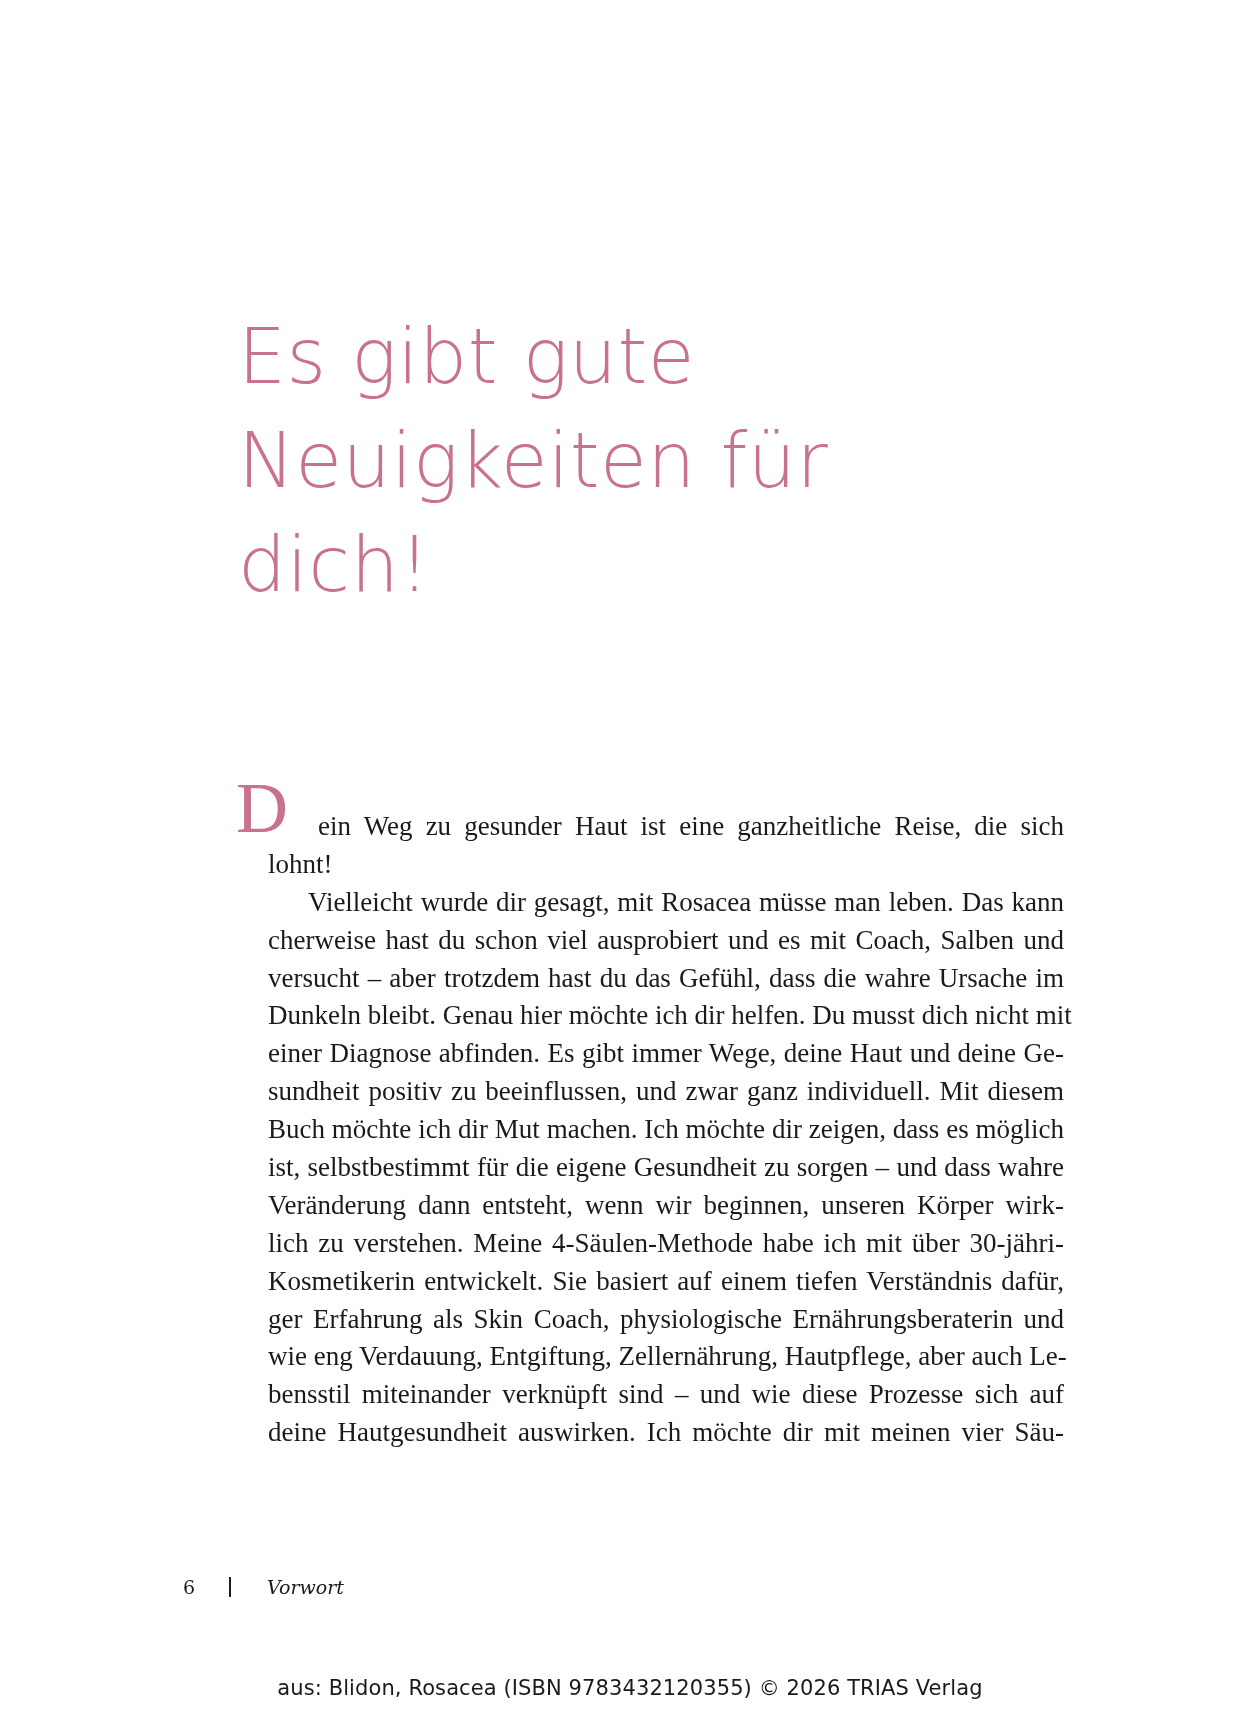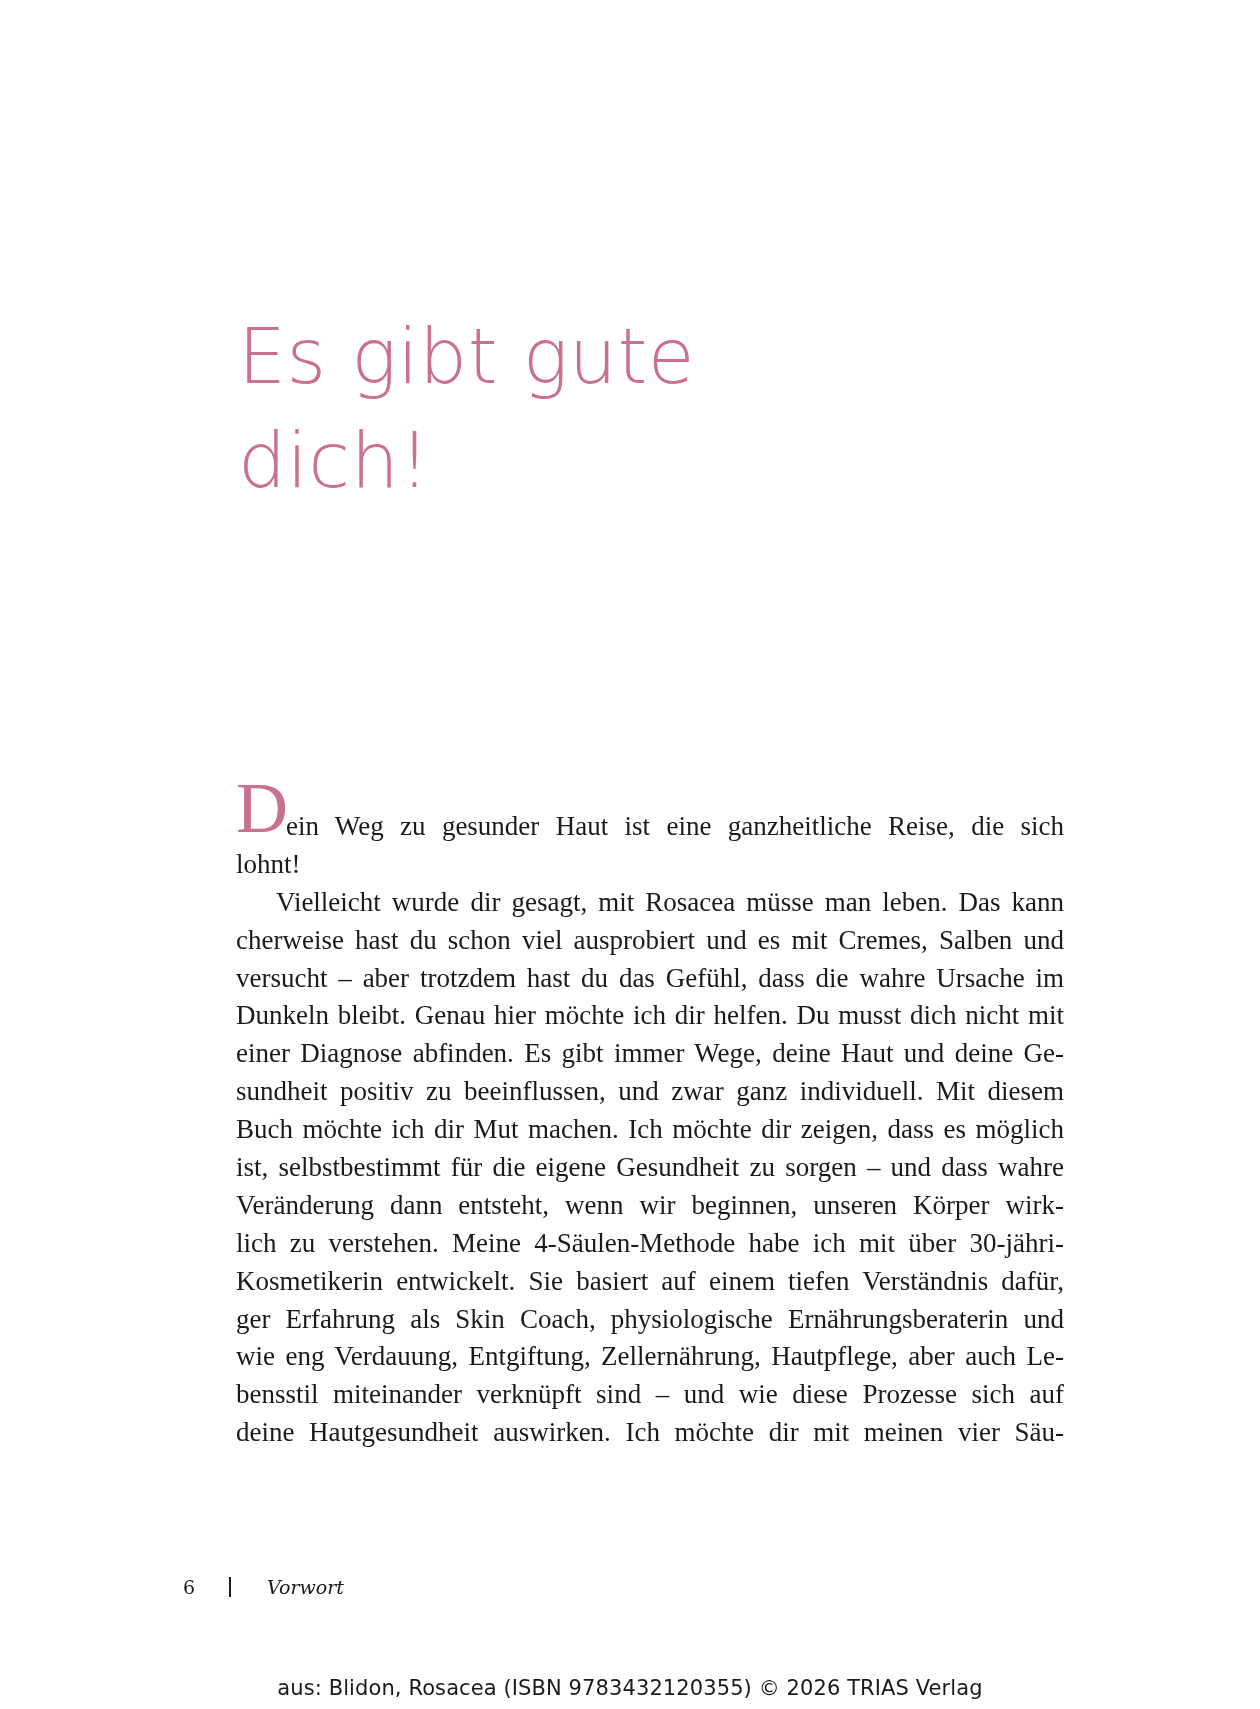--- a/index.html
+++ b/index.html
@@ -44,20 +44,21 @@
       font-size: 27px;
       line-height: 37.9px;
       color: #1a1a1a;
     }
     .body-text .ln {
       display: block;
       white-space: nowrap;
       text-align: justify;
       text-align-last: justify;
       height: 37.9px;
+      margin-left: 32px;
     }
     .body-text .ln.last-short { text-align-last: left; }
     .body-text .ln.indent { padding-left: 40px; font-family: Liberation Serif, serif; }
     .drop-cap {
       position: absolute;
       left: 236px;
       top: 778px;
       font-family: "Liberation Serif", serif;
       font-size: 72px;
       line-height: 60px;
@@ -97,30 +98,31 @@
       letter-spacing: 0.1px;
     }
   </style>
 </head>
 <body>
 
 <div class="page">
 
   <h1 class="chapter-title">
     <span class="line">Es gibt gute</span>
+    <span class="line">Neuigkeiten für</span>
     <span class="line">dich!</span>
   </h1>
 
   <span class="drop-cap">D</span>
 
   <div class="body-text">
     <span class="ln first-line">ein Weg zu gesunder Haut ist eine ganzheitliche Reise, die sich</span>
     <span class="ln last-short">lohnt!</span>
     <span class="ln indent">Vielleicht wurde dir gesagt, mit Rosacea müsse man leben. Das kann</span>
-    <span class="ln">cherweise hast du schon viel ausprobiert und es mit Cremes, Salben und</span>
+    <span class="ln">cherweise hast du schon viel ausprobiert und es mit Coach, Salben und</span>
     <span class="ln">versucht – aber trotzdem hast du das Gefühl, dass die wahre Ursache im</span>
     <span class="ln">Dunkeln bleibt. Genau hier möchte ich dir helfen. Du musst dich nicht mit</span>
     <span class="ln">einer Diagnose abfinden. Es gibt immer Wege, deine Haut und deine Ge-</span>
     <span class="ln">sundheit positiv zu beeinflussen, und zwar ganz individuell. Mit diesem</span>
     <span class="ln">Buch möchte ich dir Mut machen. Ich möchte dir zeigen, dass es möglich</span>
     <span class="ln">ist, selbstbestimmt für die eigene Gesundheit zu sorgen – und dass wahre</span>
     <span class="ln">Veränderung dann entsteht, wenn wir beginnen, unseren Körper wirk-</span>
     <span class="ln">lich zu verstehen. Meine 4-Säulen-Methode habe ich mit über 30-jähri-</span>
     <span class="ln">Kosmetikerin entwickelt. Sie basiert auf einem tiefen Verständnis dafür,</span>
     <span class="ln">ger Erfahrung als Skin Coach, physiologische Ernährungsberaterin und</span>

